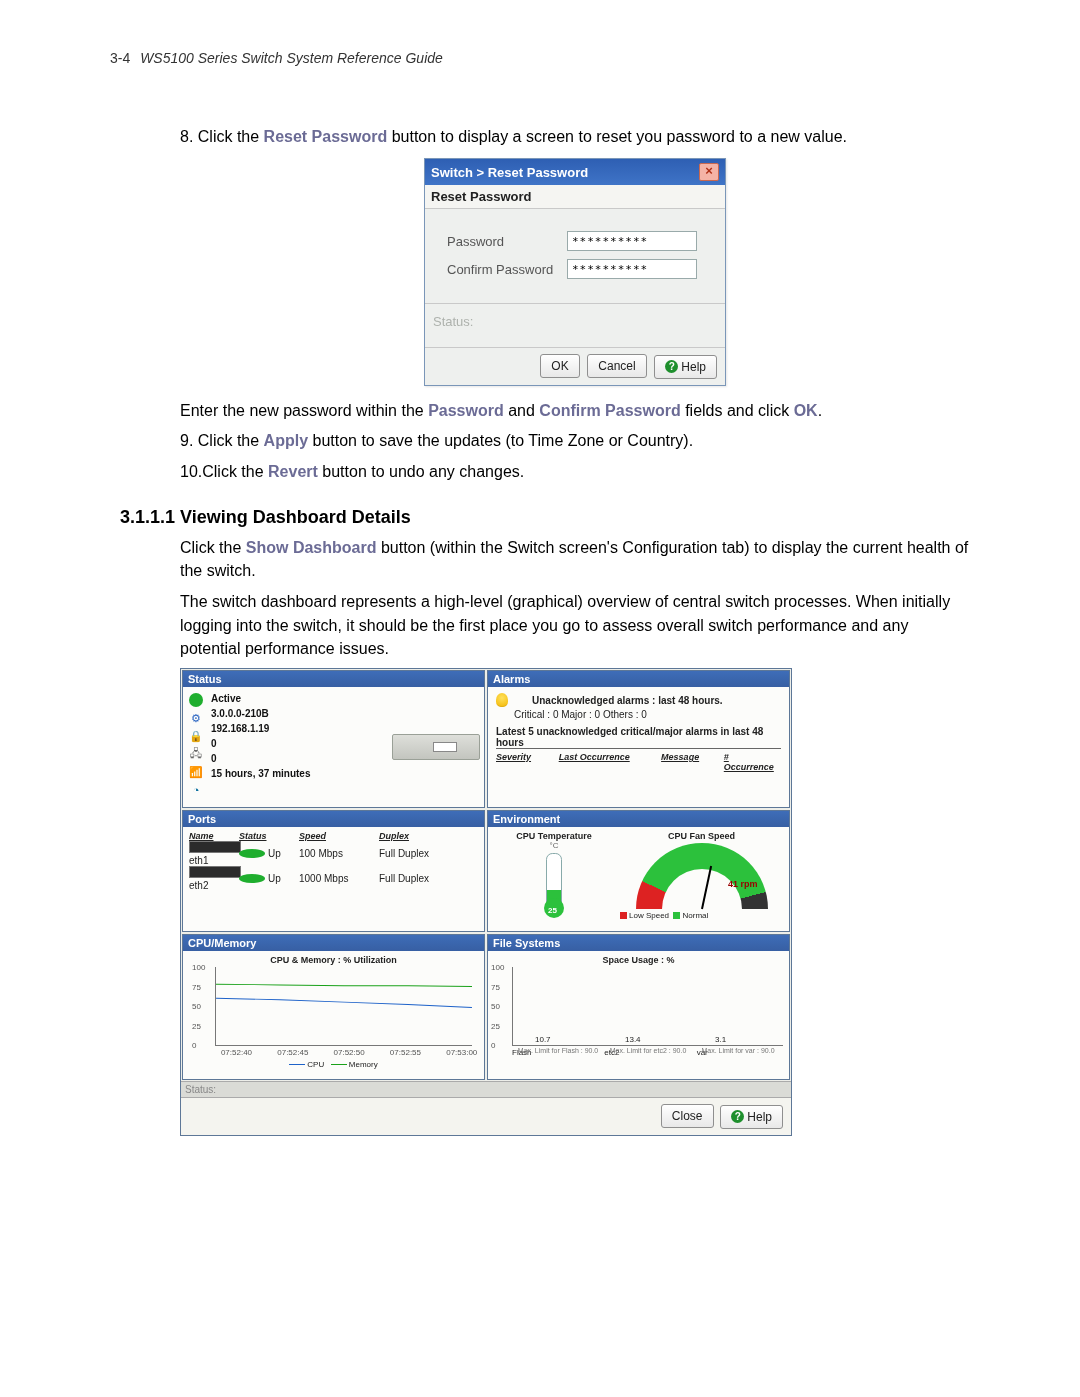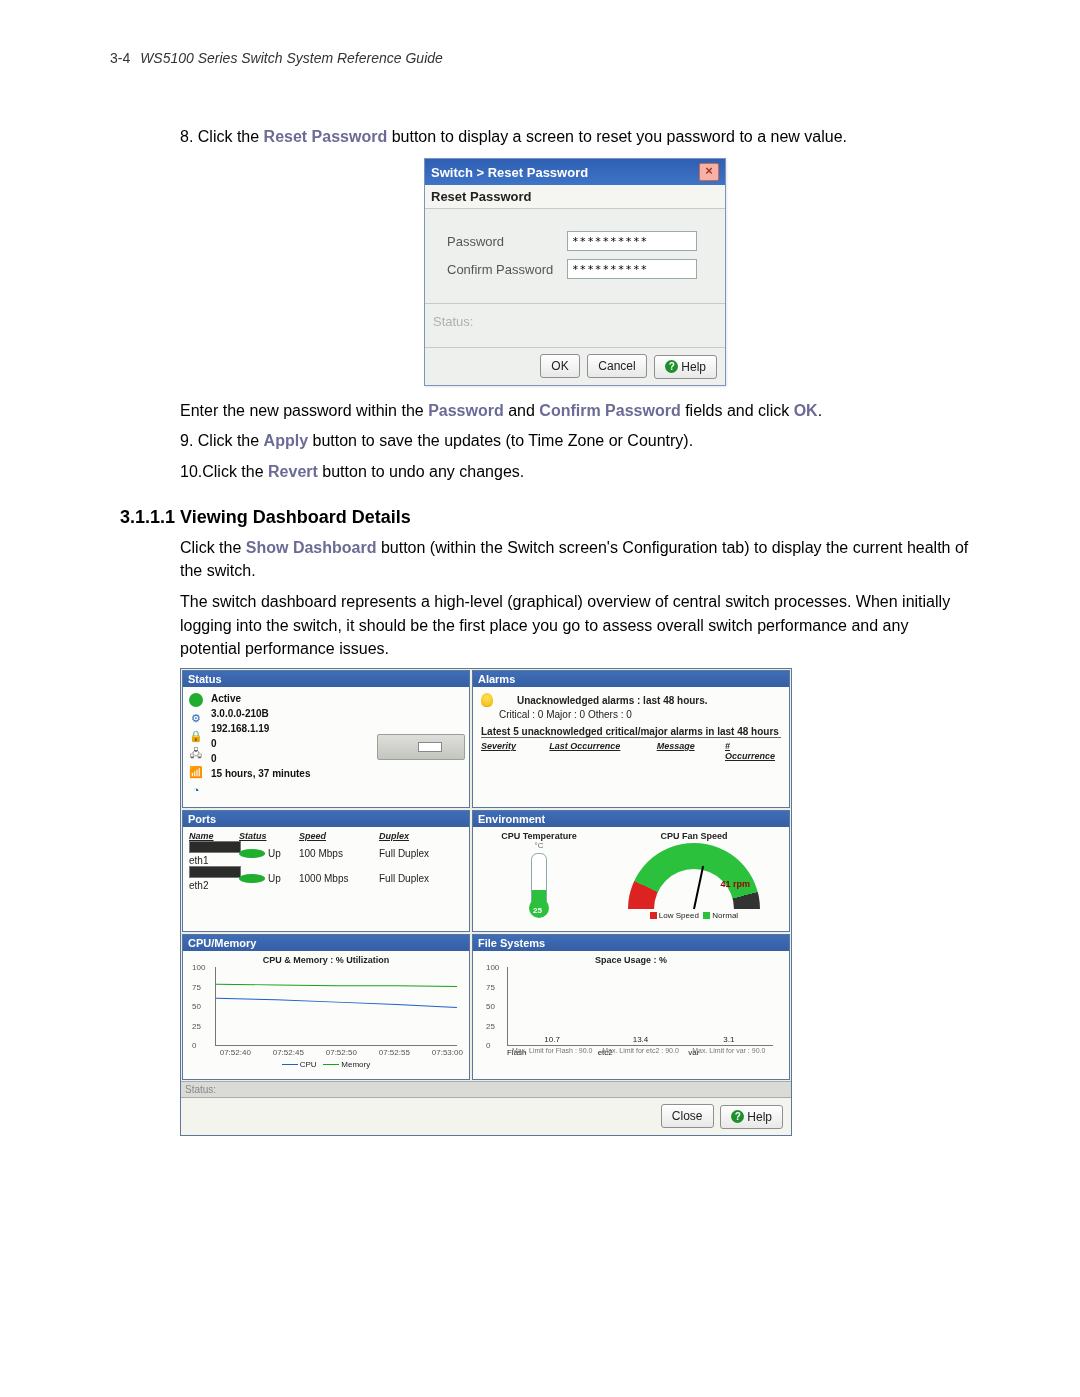--- a/index.html
+++ b/index.html
@@ -232,21 +232,21 @@
     height: 108px;
   }
   .bulb-row { display:flex; align-items:center; gap:24px; }
   .bulb {
     width:12px;height:14px;
     background: radial-gradient(circle at 50% 35%, #ffe15c 0%, #f6c21a 70%, #b68500 100%);
     border-radius: 50% 50% 40% 40%;
   }
   .alarms-body .row2 { margin: 2px 0 6px 18px; }
   .alarm-head { font-weight:bold; border-bottom:1px solid #666; margin-top:6px; }
-  .th-row { display:flex; gap:10px; font-style: italic; font-weight:bold; text-decoration: underline; margin-top:3px; font-size:9px;}
+  .th-row { display:flex; gap:3px; font-style: italic; font-weight:bold; text-decoration: underline; margin-top:3px; font-size:9px;}
   .th-row span:nth-child(1){width:60px}
   .th-row span:nth-child(2){width:100px}
   .th-row span:nth-child(3){width:60px}
 
   .ports-body {
     padding: 4px 6px;
     height: 96px;
   }
   .ports-head { display:flex; font-style:italic; font-weight:bold; text-decoration:underline; font-size:9px;}
   .ports-head span:nth-child(1){width:50px}
@@ -302,50 +302,50 @@
   .needle {
     position:absolute;
     left:65px; bottom:0;
     width:2px;height:44px;
     background:#000;
     transform-origin: bottom center;
     transform: rotate(12deg);
     z-index:3;
   }
   .rpm { position:absolute; right:10px; top:36px; font-size:9px; color:#900; z-index:4; font-weight:bold;}
-  .legend-env { text-align:center; font-size:8px; margin-top:2px; }
+  .legend-env { text-align:left; font-size:8px; margin-top:2px; }
   .sq { display:inline-block;width:7px;height:7px;margin-right:2px;vertical-align:middle;}
   .sq.red{background:#d22}.sq.green{background:#2cc13c}
 
   .cpu-body { padding:4px 6px; height:120px; position:relative;}
   .cpu-title { text-align:center;font-weight:bold;font-size:9px;}
   .chart-axes {
     position:relative;
     height:78px;
     margin:2px 6px 0 26px;
     border-left:1px solid #777;
     border-bottom:1px solid #777;
   }
   .ytick { position:absolute;left:-24px;font-size:8px;color:#555;transform:translateY(-50%);}
   .xtick { position:absolute;bottom:-12px;font-size:8px;color:#555;transform:translateX(-50%);}
   .legend-cpu { text-align:center;font-size:8px;margin-top:14px;}
   .dash-line{display:inline-block;width:16px;border-top:1px solid;vertical-align:middle;margin-right:2px;}
 
-  .fs-body { padding:4px 10px; height:120px;border-radius:27px; }
+  .fs-body { padding:4px 0; height:120px;border-radius:27px; }
   .fs-title { text-align:center;font-weight:bold;font-size:9px;}
   .fs-chart {
     position:relative;height:78px;margin:2px 6px 0 24px;
     border-left:1px solid #777;border-bottom:1px solid #777;
     display:flex; align-items:flex-end;
   }
   .fs-chart .ytick{left:-22px;}
   .barcol { flex:1; display:flex; flex-direction:column; align-items:center; justify-content:flex-end; position:relative;}
   .maxlimit { position:absolute; top:2px; font-size:7px; color:#777;}
   .bar { width:46px; background: linear-gradient(#5fb4ee,#2a7fc4); position:relative;}
-  .bar .lbl{ position:absolute; top:-10px; width:100%; text-align:center; font-size:8px;}
+  .bar .lbl{ position:absolute; top:-10px; width:100%; text-align:left; font-size:8px;}
   .xcat { font-size:8px;margin-top:2px;}
   .fs-xcats { display:flex; margin-left:24px;}
   .fs-xcats > div { flex:1;}
 
   .status-bar {
     background:#dadbd6;
     color:#888;
     font-size:10px;
     padding:2px 4px;
     border-top:1px solid #aaa;

